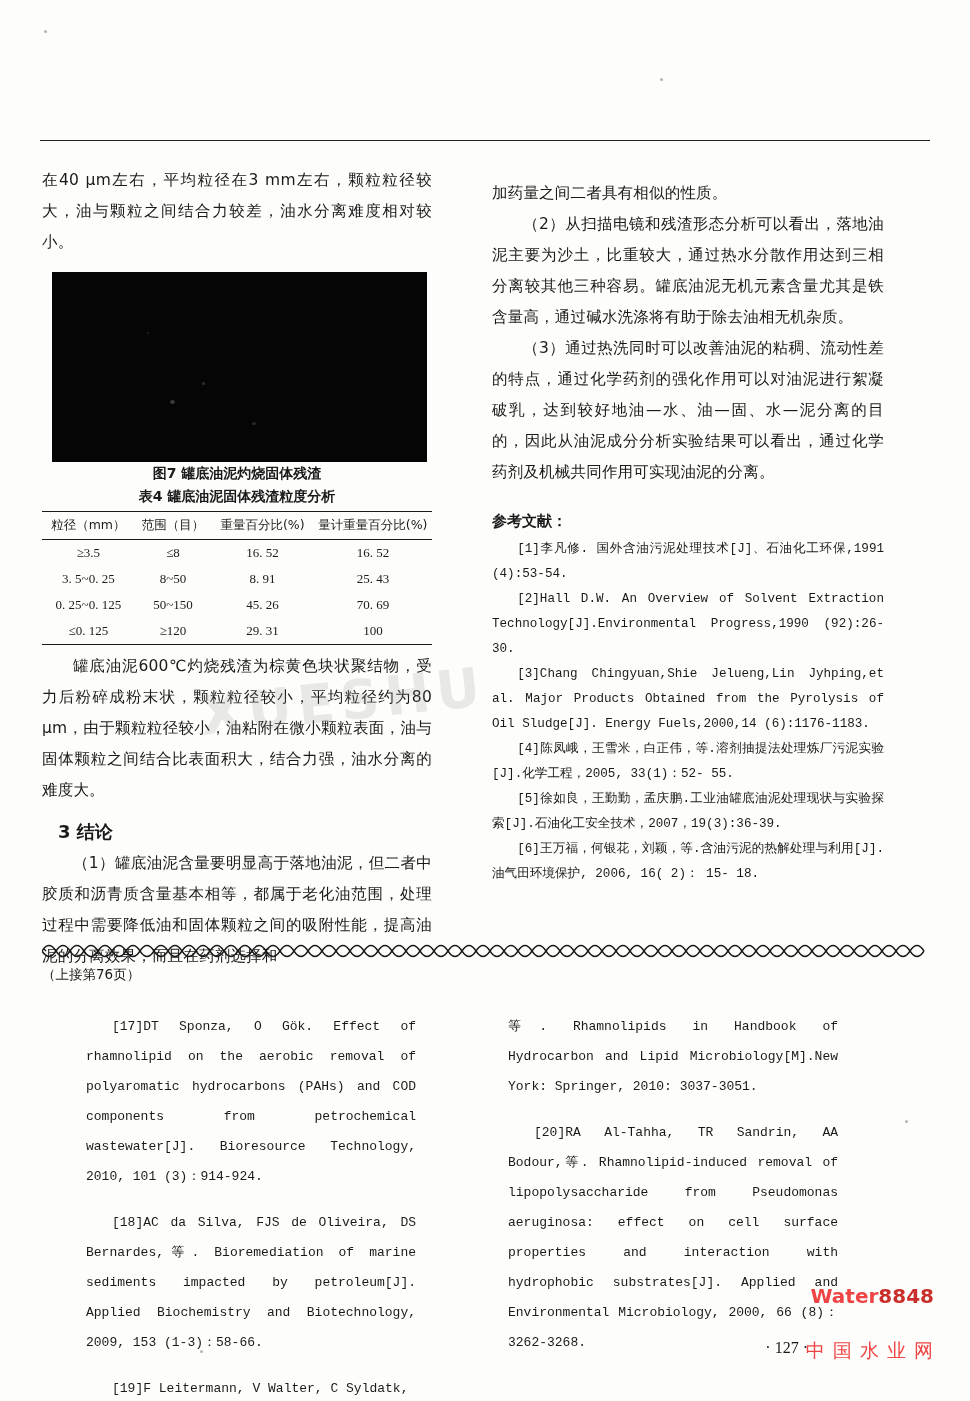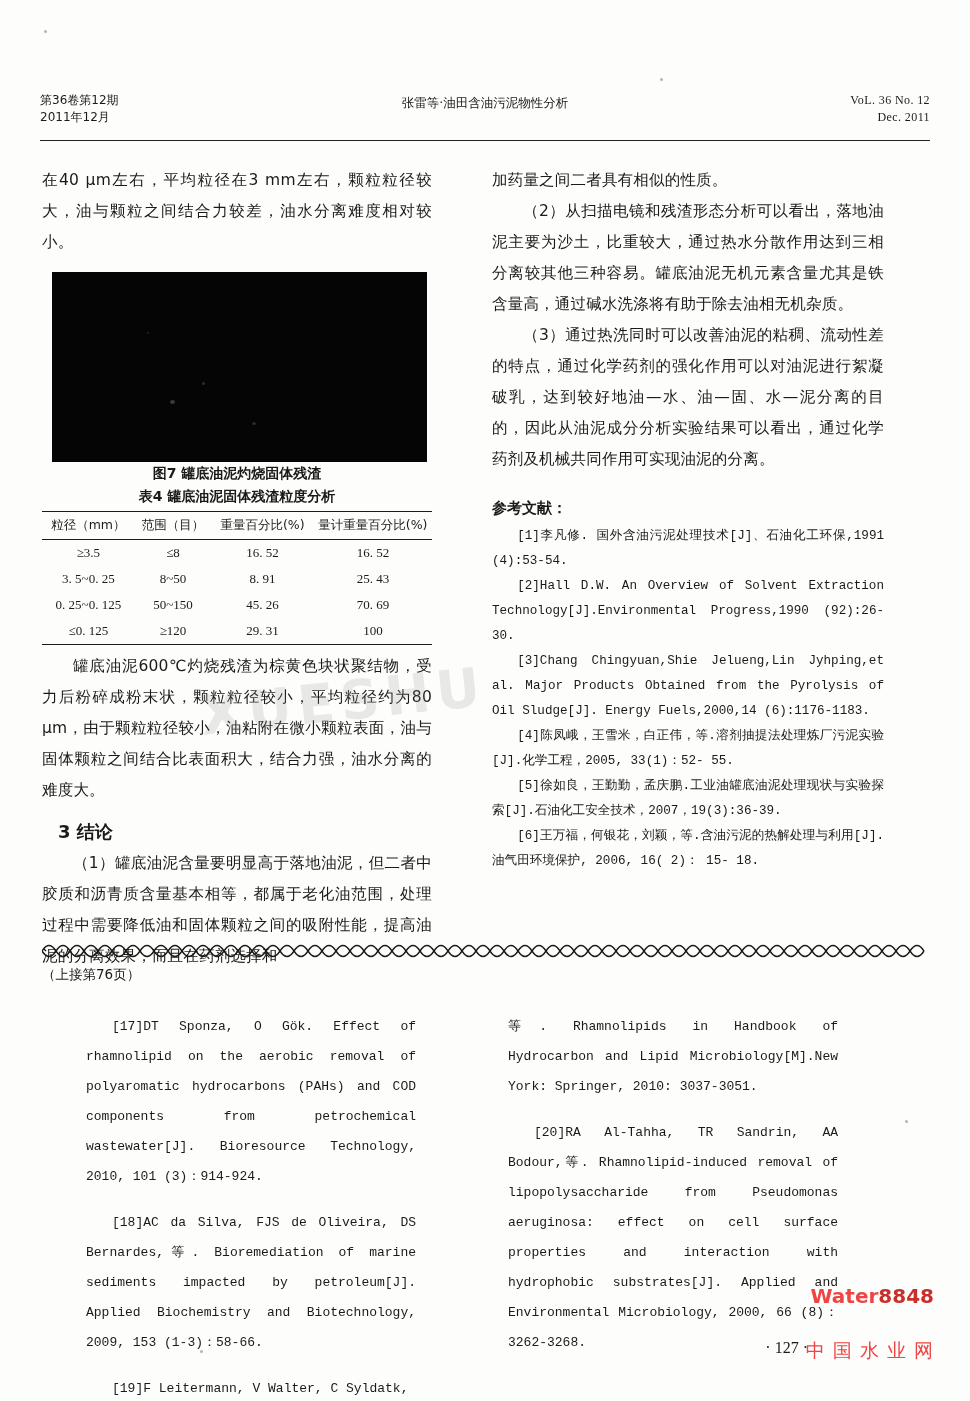--- a/index.html
+++ b/index.html
@@ -63,21 +63,21 @@
   
   .col-left {
     position: absolute;
     left: 42px;
     top: 165px;
     width: 390px;
   }
   .col-right {
     position: absolute;
     left: 492px;
-    top: 165px;
+    top: 178px;
     width: 392px;
   }
   p.cn {
     margin: 0 0 0 0;
     font-family: "DejaVu Sans", sans-serif;
     font-size: 15.5px;
     line-height: 31px;
     text-align: justify;
     text-justify: inter-ideograph;
     letter-spacing: .2px;
@@ -240,31 +240,20 @@
     width: 3px; height: 3px;
     background: #b4b4b4;
     border-radius: 50%;
   }
 </style>
 </head>
 <body>
 
 <div class="page">
 
-  <div class="header">
-    <div class="left">
-      <div>第36卷第12期</div>
-      <div>2011年12月</div>
-    </div>
-    <div class="center">张雷等·油田含油污泥物性分析</div>
-    <div class="right">
-      <div>VoL. 36  No. 12</div>
-      <div>Dec. 2011</div>
-    </div>
-  </div>
   <div class="rule-top"></div>
 
   <div class="col-left">
     <p class="cn">在40 μm左右，平均粒径在3 mm左右，颗粒粒径较大，油与颗粒之间结合力较差，油水分离难度相对较小。</p>
 
     <div class="figure-box">
       <div class="speck" style="left:118px;top:128px;width:5px;height:4px;"></div>
       <div class="speck" style="left:150px;top:110px;width:3px;height:3px;background:#2e2e2e;"></div>
       <div class="speck" style="left:200px;top:150px;width:4px;height:3px;background:#2a2a2a;"></div>
       <div class="speck" style="left:95px;top:60px;width:2px;height:2px;background:#242424;"></div>

